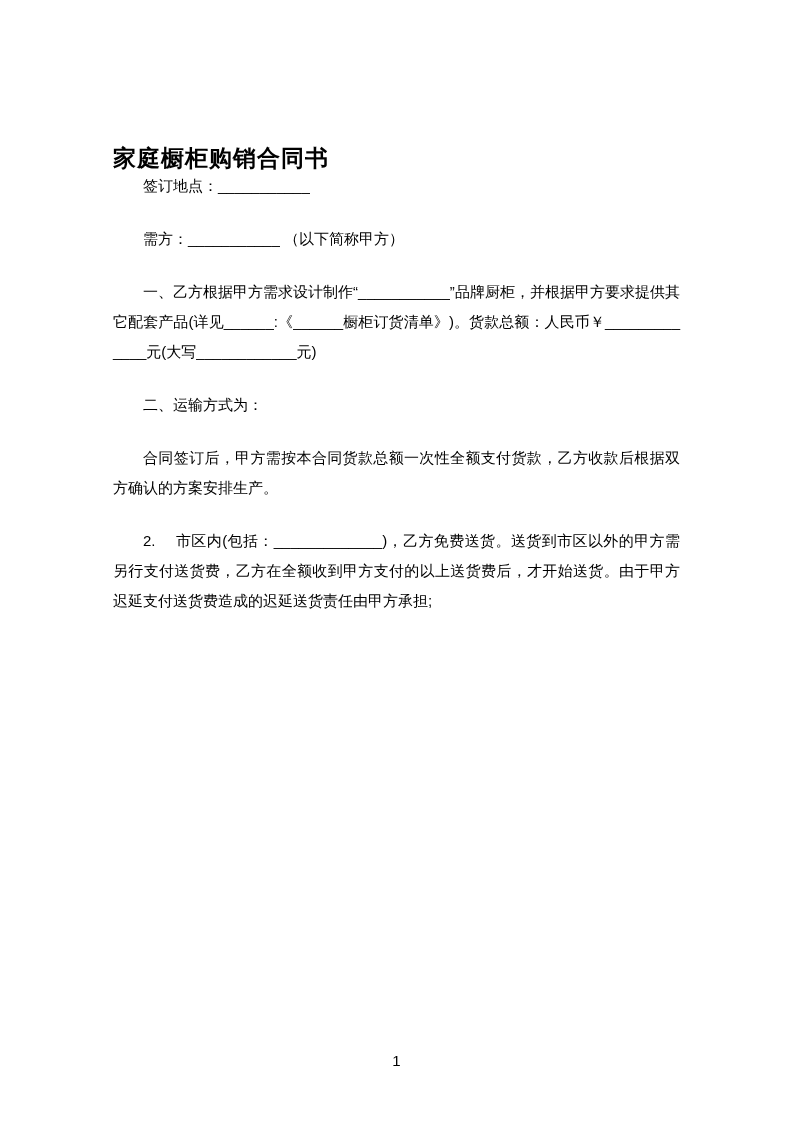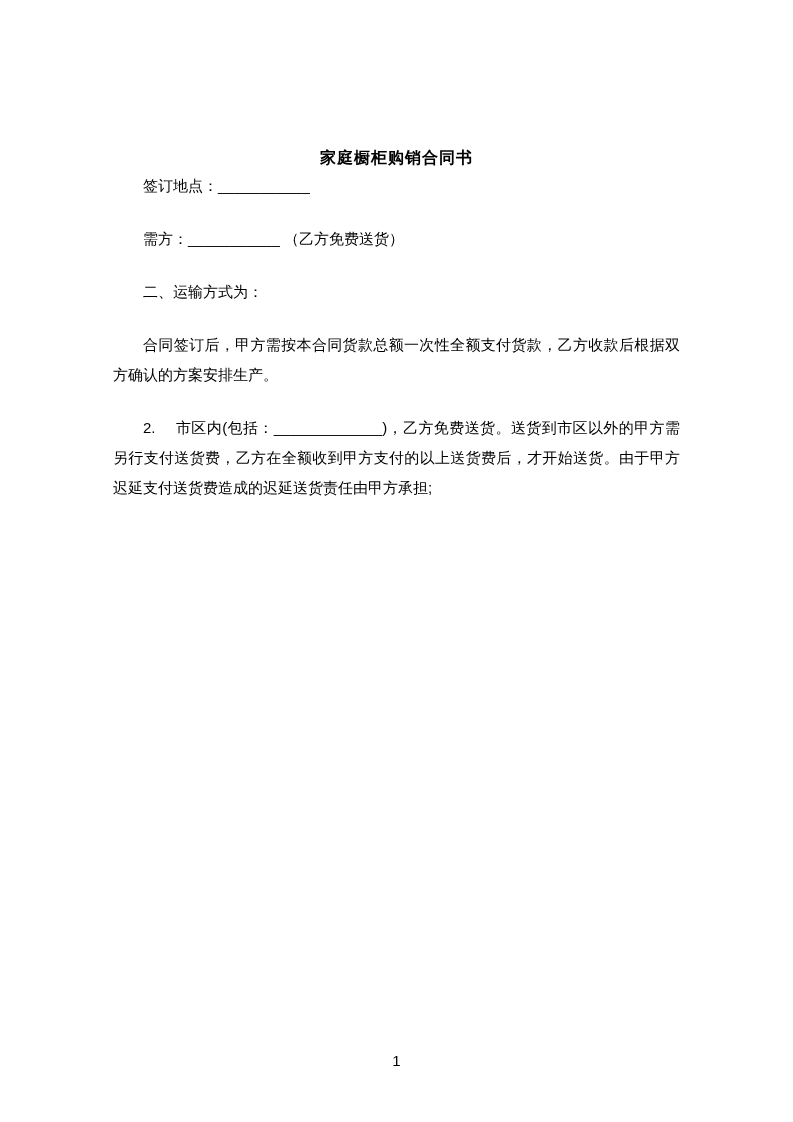--- a/index.html
+++ b/index.html
@@ -17,22 +17,21 @@
     overflow: hidden;
   }
   .content {
     position: absolute;
     top: 0;
     left: 113px;
     width: 567px;
   }
   .doc-title {
     margin: 145px 0 0 0;
-    text-align: center;
-    font-size: 16px;
+    font-size: 23px;
     font-weight: bold;
     letter-spacing: 1px;
     line-height: 26px;
   }
   .paragraphs {
   }
   .paragraphs p {
     margin: 0 0 23px 0;
     font-size: 15px;
     line-height: 30px;
@@ -53,21 +52,22 @@
 </style>
 </head>
 <body>
 
 <div class="page">
   <div class="content">
     <h1 class="doc-title">家庭橱柜购销合同书</h1>
 
     <div class="paragraphs">
       <p>签订地点：___________</p>
-      <p>需方：___________ （乙方免费送货）</p>
+      <p>需方：___________ （以下简称甲方）</p>
+      <p>一、乙方根据甲方需求设计制作“___________”品牌厨柜，并根据甲方要求提供其它配套产品(详见______:《______橱柜订货清单》)。货款总额：人民币￥_____________元(大写____________元)</p>
       <p>二、运输方式为：</p>
       <p>合同签订后，甲方需按本合同货款总额一次性全额支付货款，乙方收款后根据双方确认的方案安排生产。</p>
       <p>2.　  市区内(包括：_____________)，乙方免费送货。送货到市区以外的甲方需另行支付送货费，乙方在全额收到甲方支付的以上送货费后，才开始送货。由于甲方迟延支付送货费造成的迟延送货责任由甲方承担;</p>
     </div>
   </div>
 
   <div class="page-number">1</div>
 </div>
 
 </body></html>

